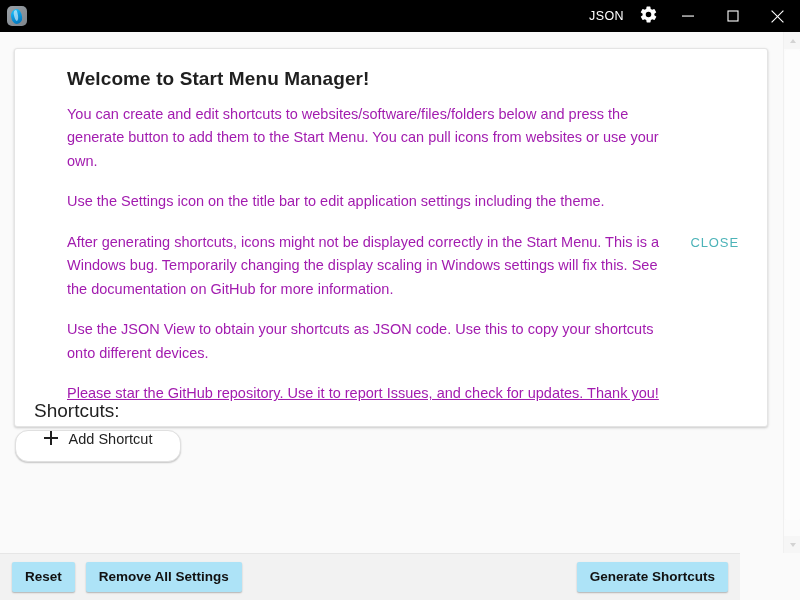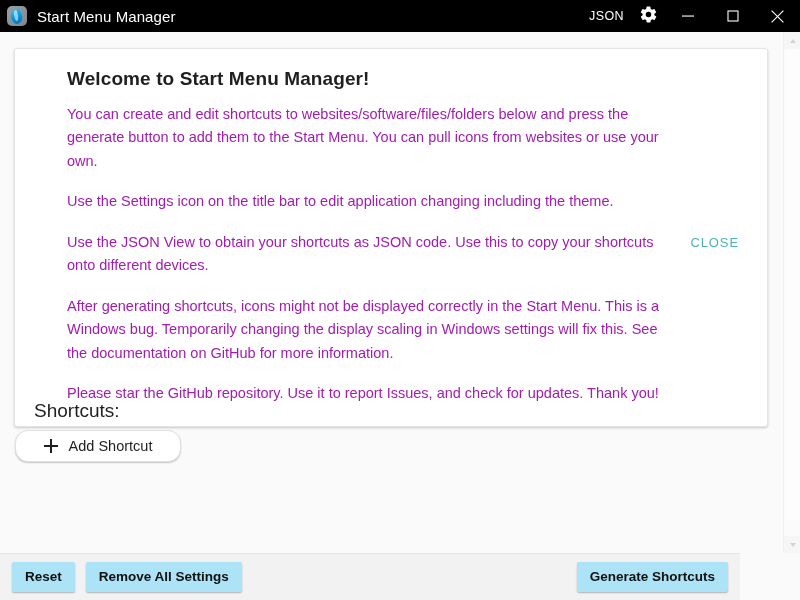--- a/index.html
+++ b/index.html
@@ -125,21 +125,21 @@
     margin-bottom: 11px;
     letter-spacing: 0.1px;
   }
 
   .card-p {
     font-size: 14.5px;
     color: #a21caf;
     line-height: 1.62;
     margin-bottom: 17px;
   }
-  .card-p:last-child { margin-bottom: 0; }
+  .card-p:last-child { margin-bottom: 0; text-decoration: underline; }
 
   .close-wrap {
     flex: 0 0 auto;
     align-self: center;
     padding-top: 12px;
   }
   .close-link {
     font-size: 13px;
     font-weight: 400;
     letter-spacing: 0.9px;
@@ -163,21 +163,21 @@
     position: absolute;
     left: 15px;
     top: 398px;
     width: 166px;
     height: 32px;
     background: #ffffff;
     border: 1px solid #e0e0e0;
     border-radius: 13px;
     box-shadow: 0 1px 2px rgba(0,0,0,0.14), 0 1px 1px rgba(0,0,0,0.08);
     display: flex;
-    align-items: center;
+    align-items: flex-start;
     justify-content: center;
     cursor: pointer;
     font-size: 14.5px;
     color: #1f1f1f;
   }
   .plus-icon {
     display: inline-block;
     position: relative;
     width: 14px; height: 14px;
     margin-right: 11px;
@@ -257,21 +257,20 @@
     line-height: 1.2;
   }
   .btn + .btn { margin-left: 11px; }
   .bb-spacer { flex: 1 1 auto; }
 </style>
 </head>
 <body>
 
 <div class="titlebar">
   <div class="app-icon"></div>
-  <div class="app-title">Start Menu Manager</div>
   <div class="tb-spacer"></div>
 
   <div class="json-btn">JSON</div>
 
   <div class="gear-btn">
     <span>
       <svg width="19" height="19" viewBox="0 0 24 24" fill="#ffffff">
         <path d="M19.4 13a7.6 7.6 0 0 0 0-2l2.1-1.6a.5.5 0 0 0 .12-.64l-2-3.46a.5.5 0 0 0-.6-.22l-2.49 1a7.3 7.3 0 0 0-1.73-1l-.38-2.65A.5.5 0 0 0 14 2h-4a.5.5 0 0 0-.5.42l-.38 2.65c-.62.25-1.2.59-1.73 1l-2.49-1a.5.5 0 0 0-.6.22l-2 3.46a.5.5 0 0 0 .12.64L4.6 11a7.6 7.6 0 0 0 0 2l-2.1 1.6a.5.5 0 0 0-.12.64l2 3.46c.13.22.39.3.6.22l2.49-1c.53.42 1.11.76 1.73 1l.38 2.65c.04.25.25.42.5.42h4c.25 0 .46-.17.5-.42l.38-2.65c.62-.25 1.2-.59 1.73-1l2.49 1c.22.08.47 0 .6-.22l2-3.46a.5.5 0 0 0-.12-.64L19.4 13zM12 15.5A3.5 3.5 0 1 1 15.5 12 3.5 3.5 0 0 1 12 15.5z"></path>
       </svg>
     </span>
@@ -302,23 +301,23 @@
     </span>
   </div>
 </div>
 
 <div class="content">
 
   <div class="card">
     <div class="card-text">
       <div class="card-title">Welcome to Start Menu Manager!</div>
       <p class="card-p">You can create and edit shortcuts to websites/software/files/folders below and press the generate button to add them to the Start Menu. You can pull icons from websites or use your own.</p>
-      <p class="card-p">Use the Settings icon on the title bar to edit application changing including the theme.</p>
+      <p class="card-p">Use the Settings icon on the title bar to edit application settings including the theme.</p>
+      <p class="card-p">After generating shortcuts, icons might not be displayed correctly in the Start Menu. This is a Windows bug. Temporarily changing the display scaling in Windows settings will fix this. See the documentation on GitHub for more information.</p>
       <p class="card-p">Use the JSON View to obtain your shortcuts as JSON code. Use this to copy your shortcuts onto different devices.</p>
-      <p class="card-p">After generating shortcuts, icons might not be displayed correctly in the Start Menu. This is a Windows bug. Temporarily changing the display scaling in Windows settings will fix this. See the documentation on GitHub for more information.</p>
       <p class="card-p">Please star the GitHub repository. Use it to report Issues, and check for updates. Thank you!</p>
     </div>
     <div class="close-wrap">
       <span class="close-link">CLOSE</span>
     </div>
   </div>
 
   <div class="shortcuts-label">Shortcuts:</div>
 
   <div class="add-shortcut-btn">

